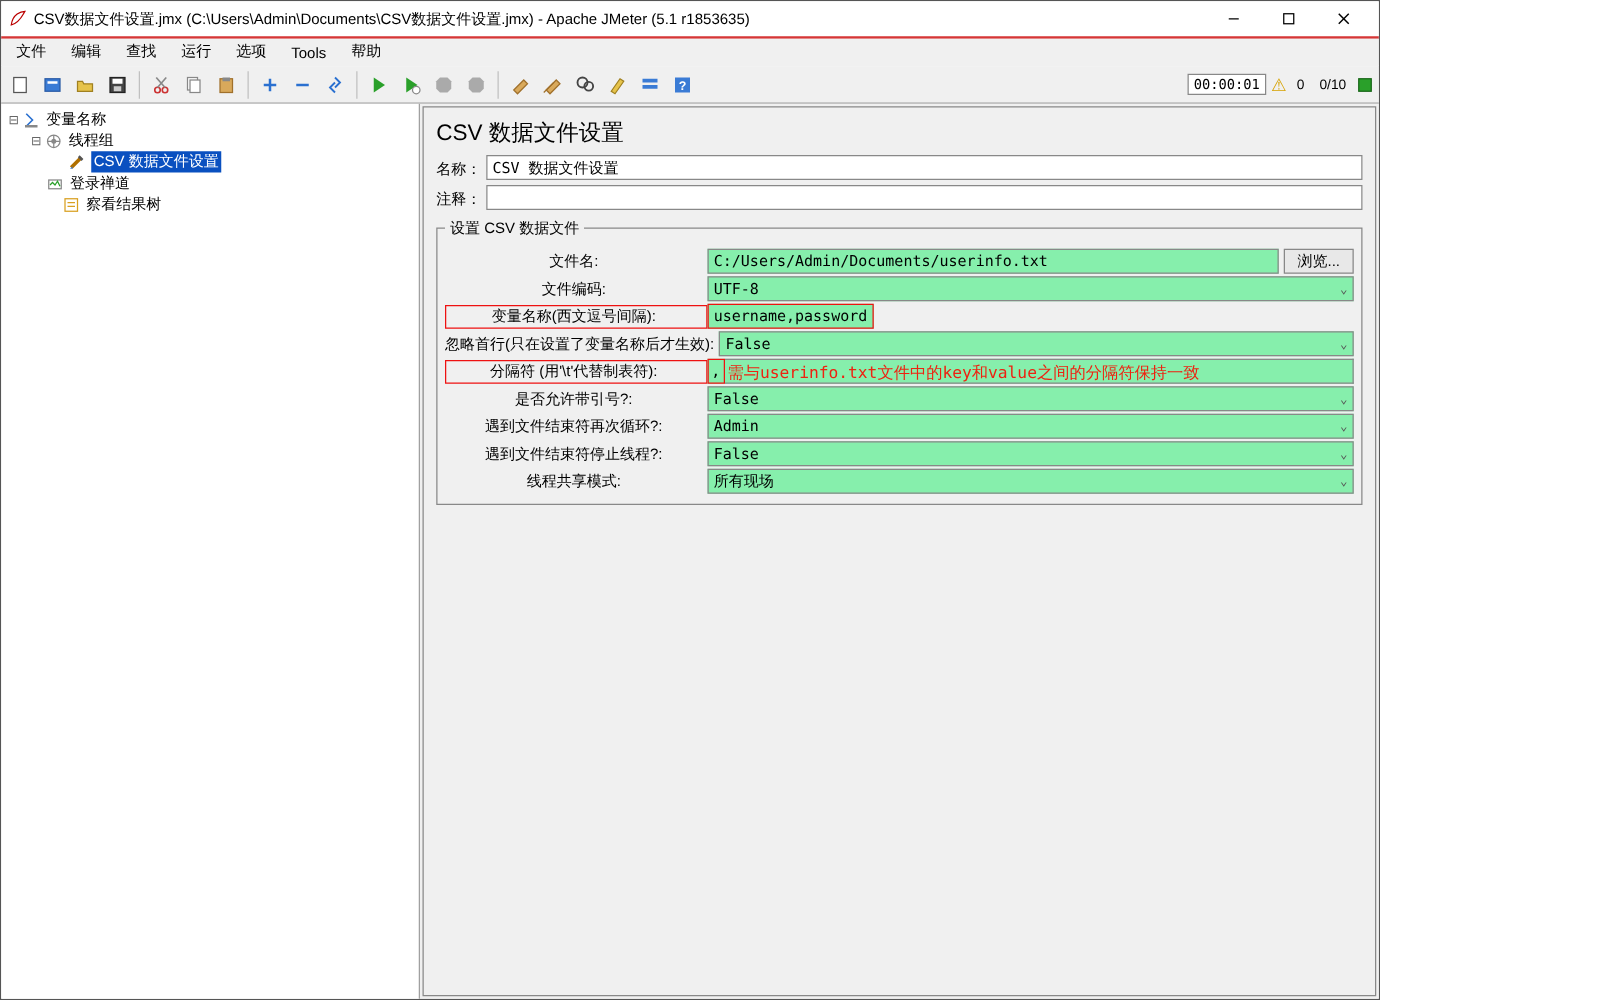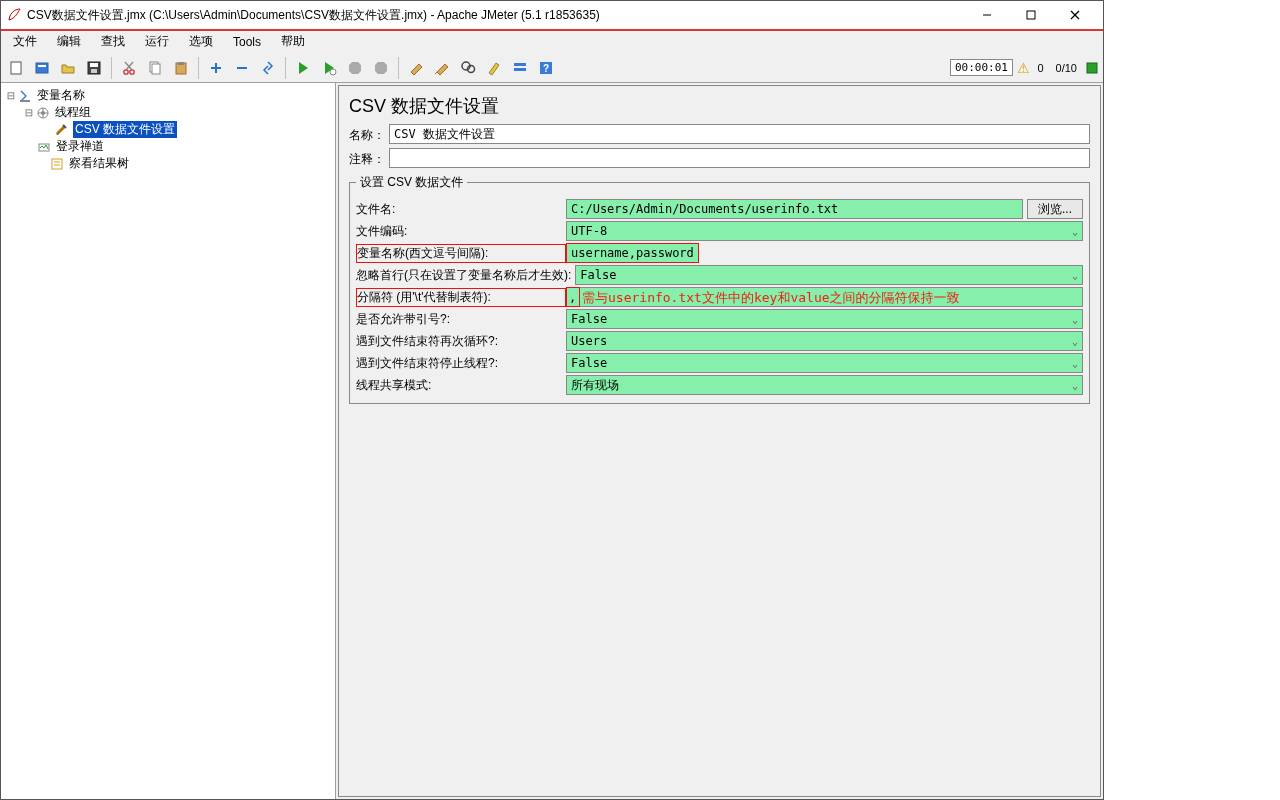--- a/index.html
+++ b/index.html
@@ -30,21 +30,21 @@
   .tnode-label.selected { background: #0a50c0; color: #fff; padding: 0 2px; }
   .right-pane { flex: 1; display: flex; flex-direction: column; background: #f0f0f0; overflow: hidden; }
   .prop-outer { flex: 1; margin: 2px; border: 1px solid #888; background: #f0f0f0; padding: 8px 10px; overflow: auto; }
   .prop-title { font-size: 18px; font-weight: normal; margin-bottom: 6px; }
   .label-input { display: flex; align-items: flex-end; margin-bottom: 4px; }
   .label-input label { width: 40px; font-size: 12px; }
   .text-input { flex: 1; border: 1px solid #888; background: #fff; font-family: monospace; font-size: 12px; padding: 2px 4px; height: 20px; }
   fieldset.settings { border: 1px solid #888; margin-top: 6px; padding: 8px 6px 6px 6px; }
   fieldset.settings legend { font-size: 12px; padding: 0 4px; }
   .field-row { display: flex; align-items: center; margin-bottom: 2px; height: 20px; position: relative; }
-  .field-label { flex: 0 0 210px; text-align: left; font-size: 12px; padding-right: 4px; white-space: nowrap; }
+  .field-label { flex: 0 0 210px; text-align: center; font-size: 12px; padding-right: 4px; white-space: nowrap; }
   .field-value { flex: 1; border: 1px solid #888; background: #86efac; font-family: monospace; font-size: 12px; padding: 1px 4px; height: 20px; display: flex; align-items: center; }
   .field-value.combo { justify-content: space-between; align-items: center; }
   .combo-arrow { color: #555; font-size: 10px; }
   .browse-btn { margin-left: 4px; border: 1px solid #888; background: #e8e8e8; padding: 1px 10px; height: 20px; font-size: 12px; }
   .red-box { border: 1px solid #e11 !important; }
   .annotation { position: absolute; color: #e21; font-size: 13px; white-space: nowrap; pointer-events: none; }
 </style>
 </head>
 <body>
 
@@ -325,21 +325,21 @@
             <div class="field-label">是否允许带引号?:</div>
             <div class="field-value combo">
               <span>False</span>
               <span class="combo-arrow">⌄</span>
             </div>
           </div>
 
           <div class="field-row">
             <div class="field-label">遇到文件结束符再次循环?:</div>
             <div class="field-value combo">
-              <span>Users</span>
+              <span>Admin</span>
               <span class="combo-arrow">⌄</span>
             </div>
           </div>
 
           <div class="field-row">
             <div class="field-label">遇到文件结束符停止线程?:</div>
             <div class="field-value combo">
               <span>False</span>
               <span class="combo-arrow">⌄</span>
             </div>

